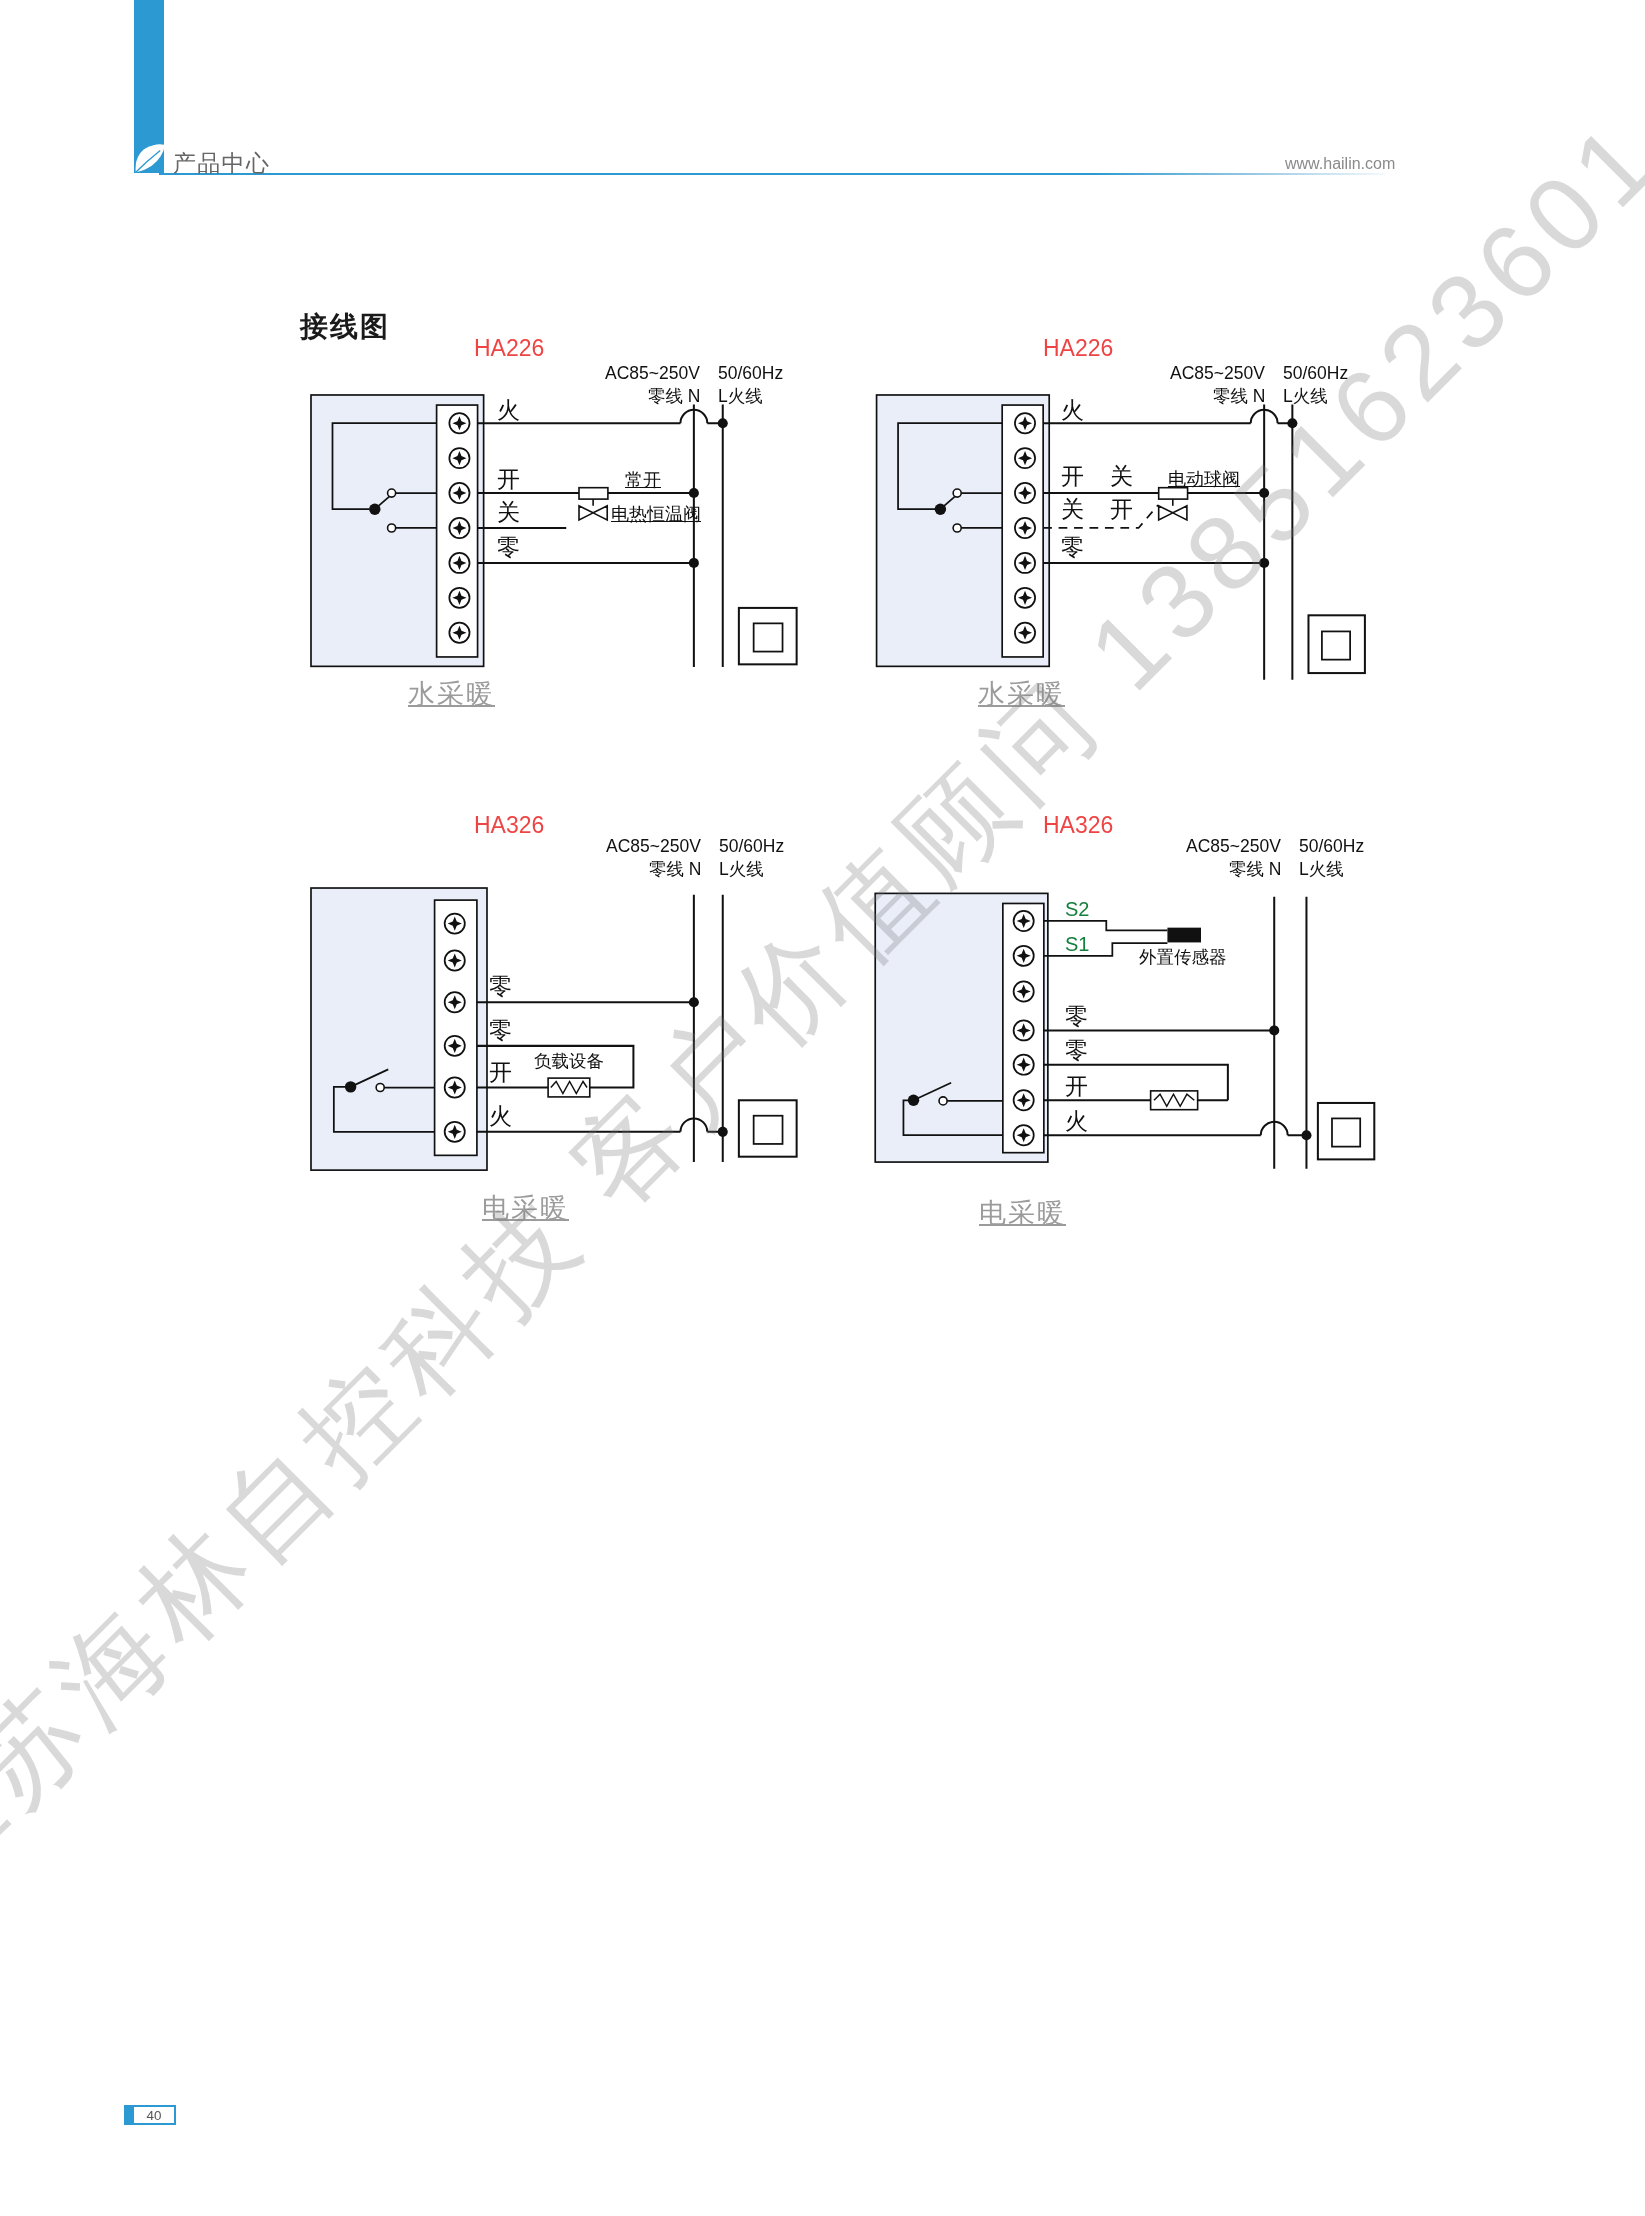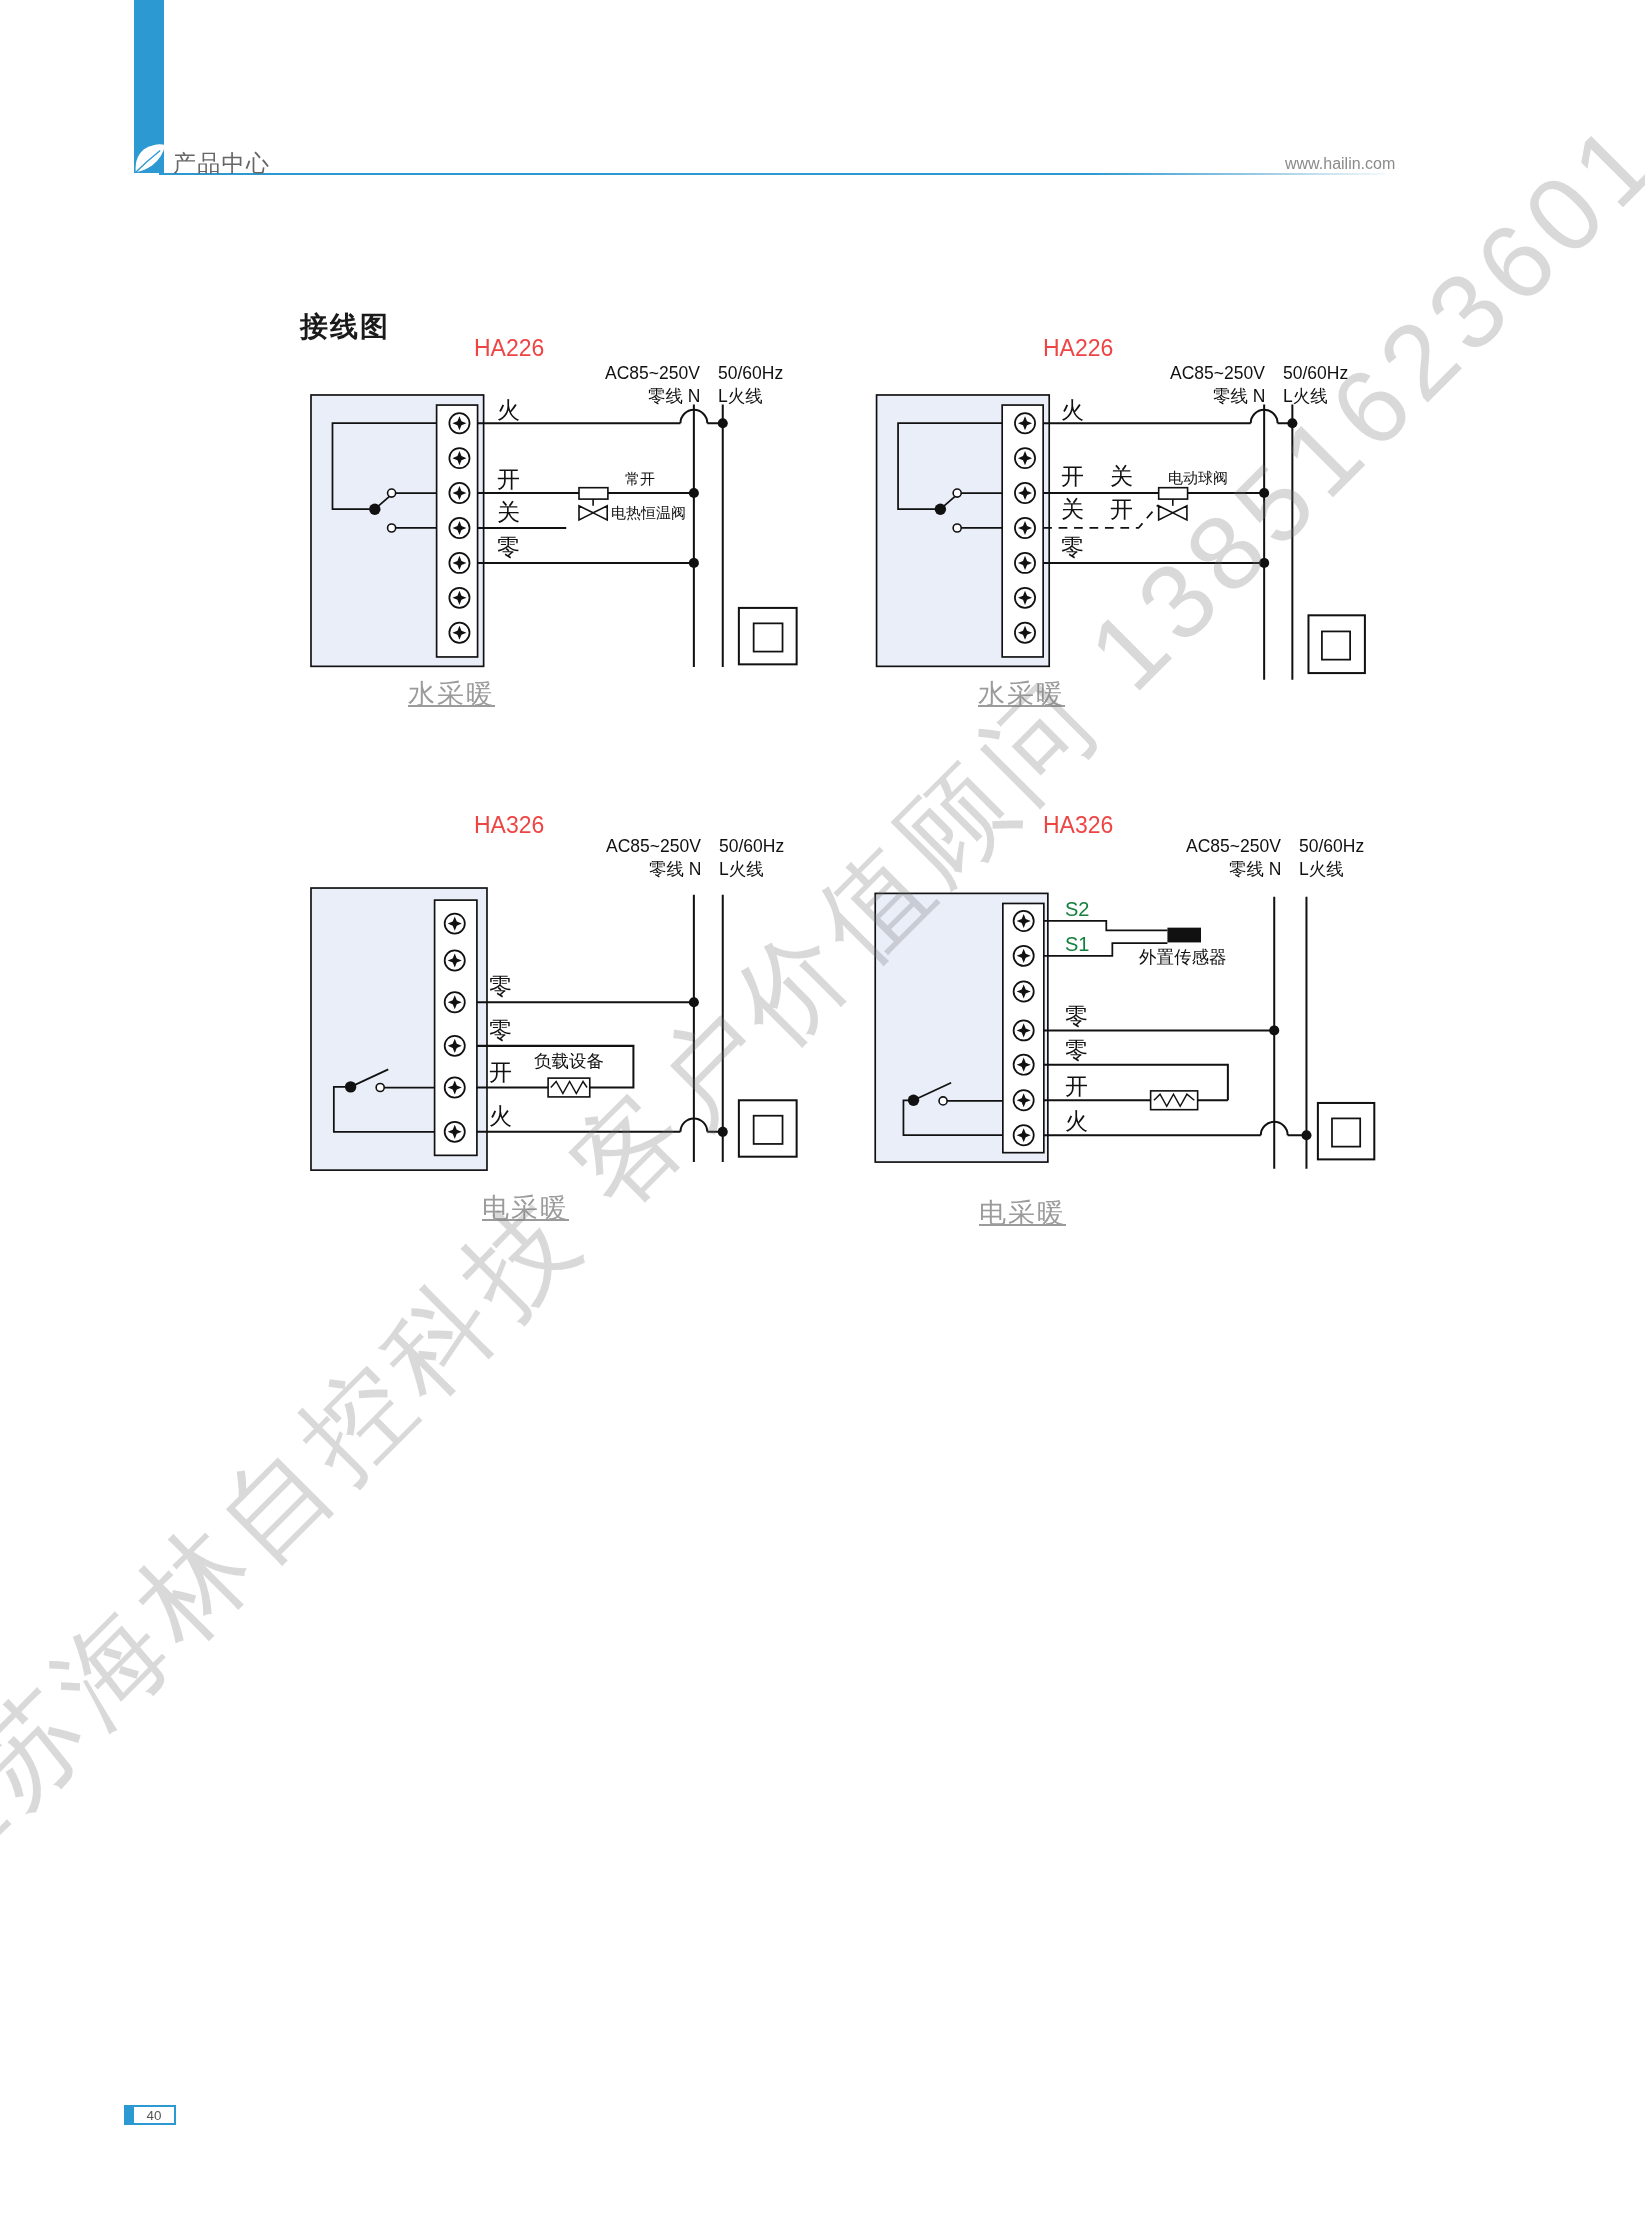--- a/index.html
+++ b/index.html
@@ -11,21 +11,21 @@
   .brandname{position:absolute;left:173px;top:148px;font-size:23px;color:#666;letter-spacing:1.3px;}
   .headline{position:absolute;left:159px;top:173px;width:1226px;height:2px;
             background:linear-gradient(to right,#2c99d2 0%,#2c99d2 76%,#9ecbe4 90%,#f3f9fc 100%);}
   .website{position:absolute;left:1285px;top:155px;font-size:16px;color:#8a8a8a;}
   
   .sectitle{position:absolute;left:300px;top:308px;font-size:28px;font-weight:bold;color:#1a1a1a;letter-spacing:2px;}
   .model{position:absolute;font-size:23px;color:#ef4444;}
   .caption{position:absolute;font-size:27px;color:#9b9b9b;letter-spacing:2px;text-decoration:underline;}
   .wlabel{position:absolute;font-size:23px;color:#111;line-height:1;}
   .slabel{position:absolute;font-size:20px;color:#15803d;line-height:1;}
-  .clabel{position:absolute;font-size:15px;color:#111;line-height:1;}
+  .clabel{position:absolute;font-size:18px;color:#111;line-height:1;text-decoration:underline;}
   .mlabel{position:absolute;font-size:17.5px;color:#111;line-height:1;}
   .pwr{position:absolute;font-size:17.5px;color:#111;line-height:1;}
   
   .watermark{position:absolute;left:776px;top:1004px;transform:translate(-50%,-50%) rotate(-45deg);
              font-size:106px;color:rgba(120,120,120,0.28);white-space:nowrap;letter-spacing:9.4px;
              z-index:6;pointer-events:none;font-family:"Liberation Sans",sans-serif;}
   
   .pagebadge{position:absolute;left:124px;top:2105px;width:40px;height:16px;border:2px solid #2c99d2;
              border-left:10.7px solid #2c99d2;font-size:13.4px;color:#555;display:flex;align-items:center;
              justify-content:center;}

